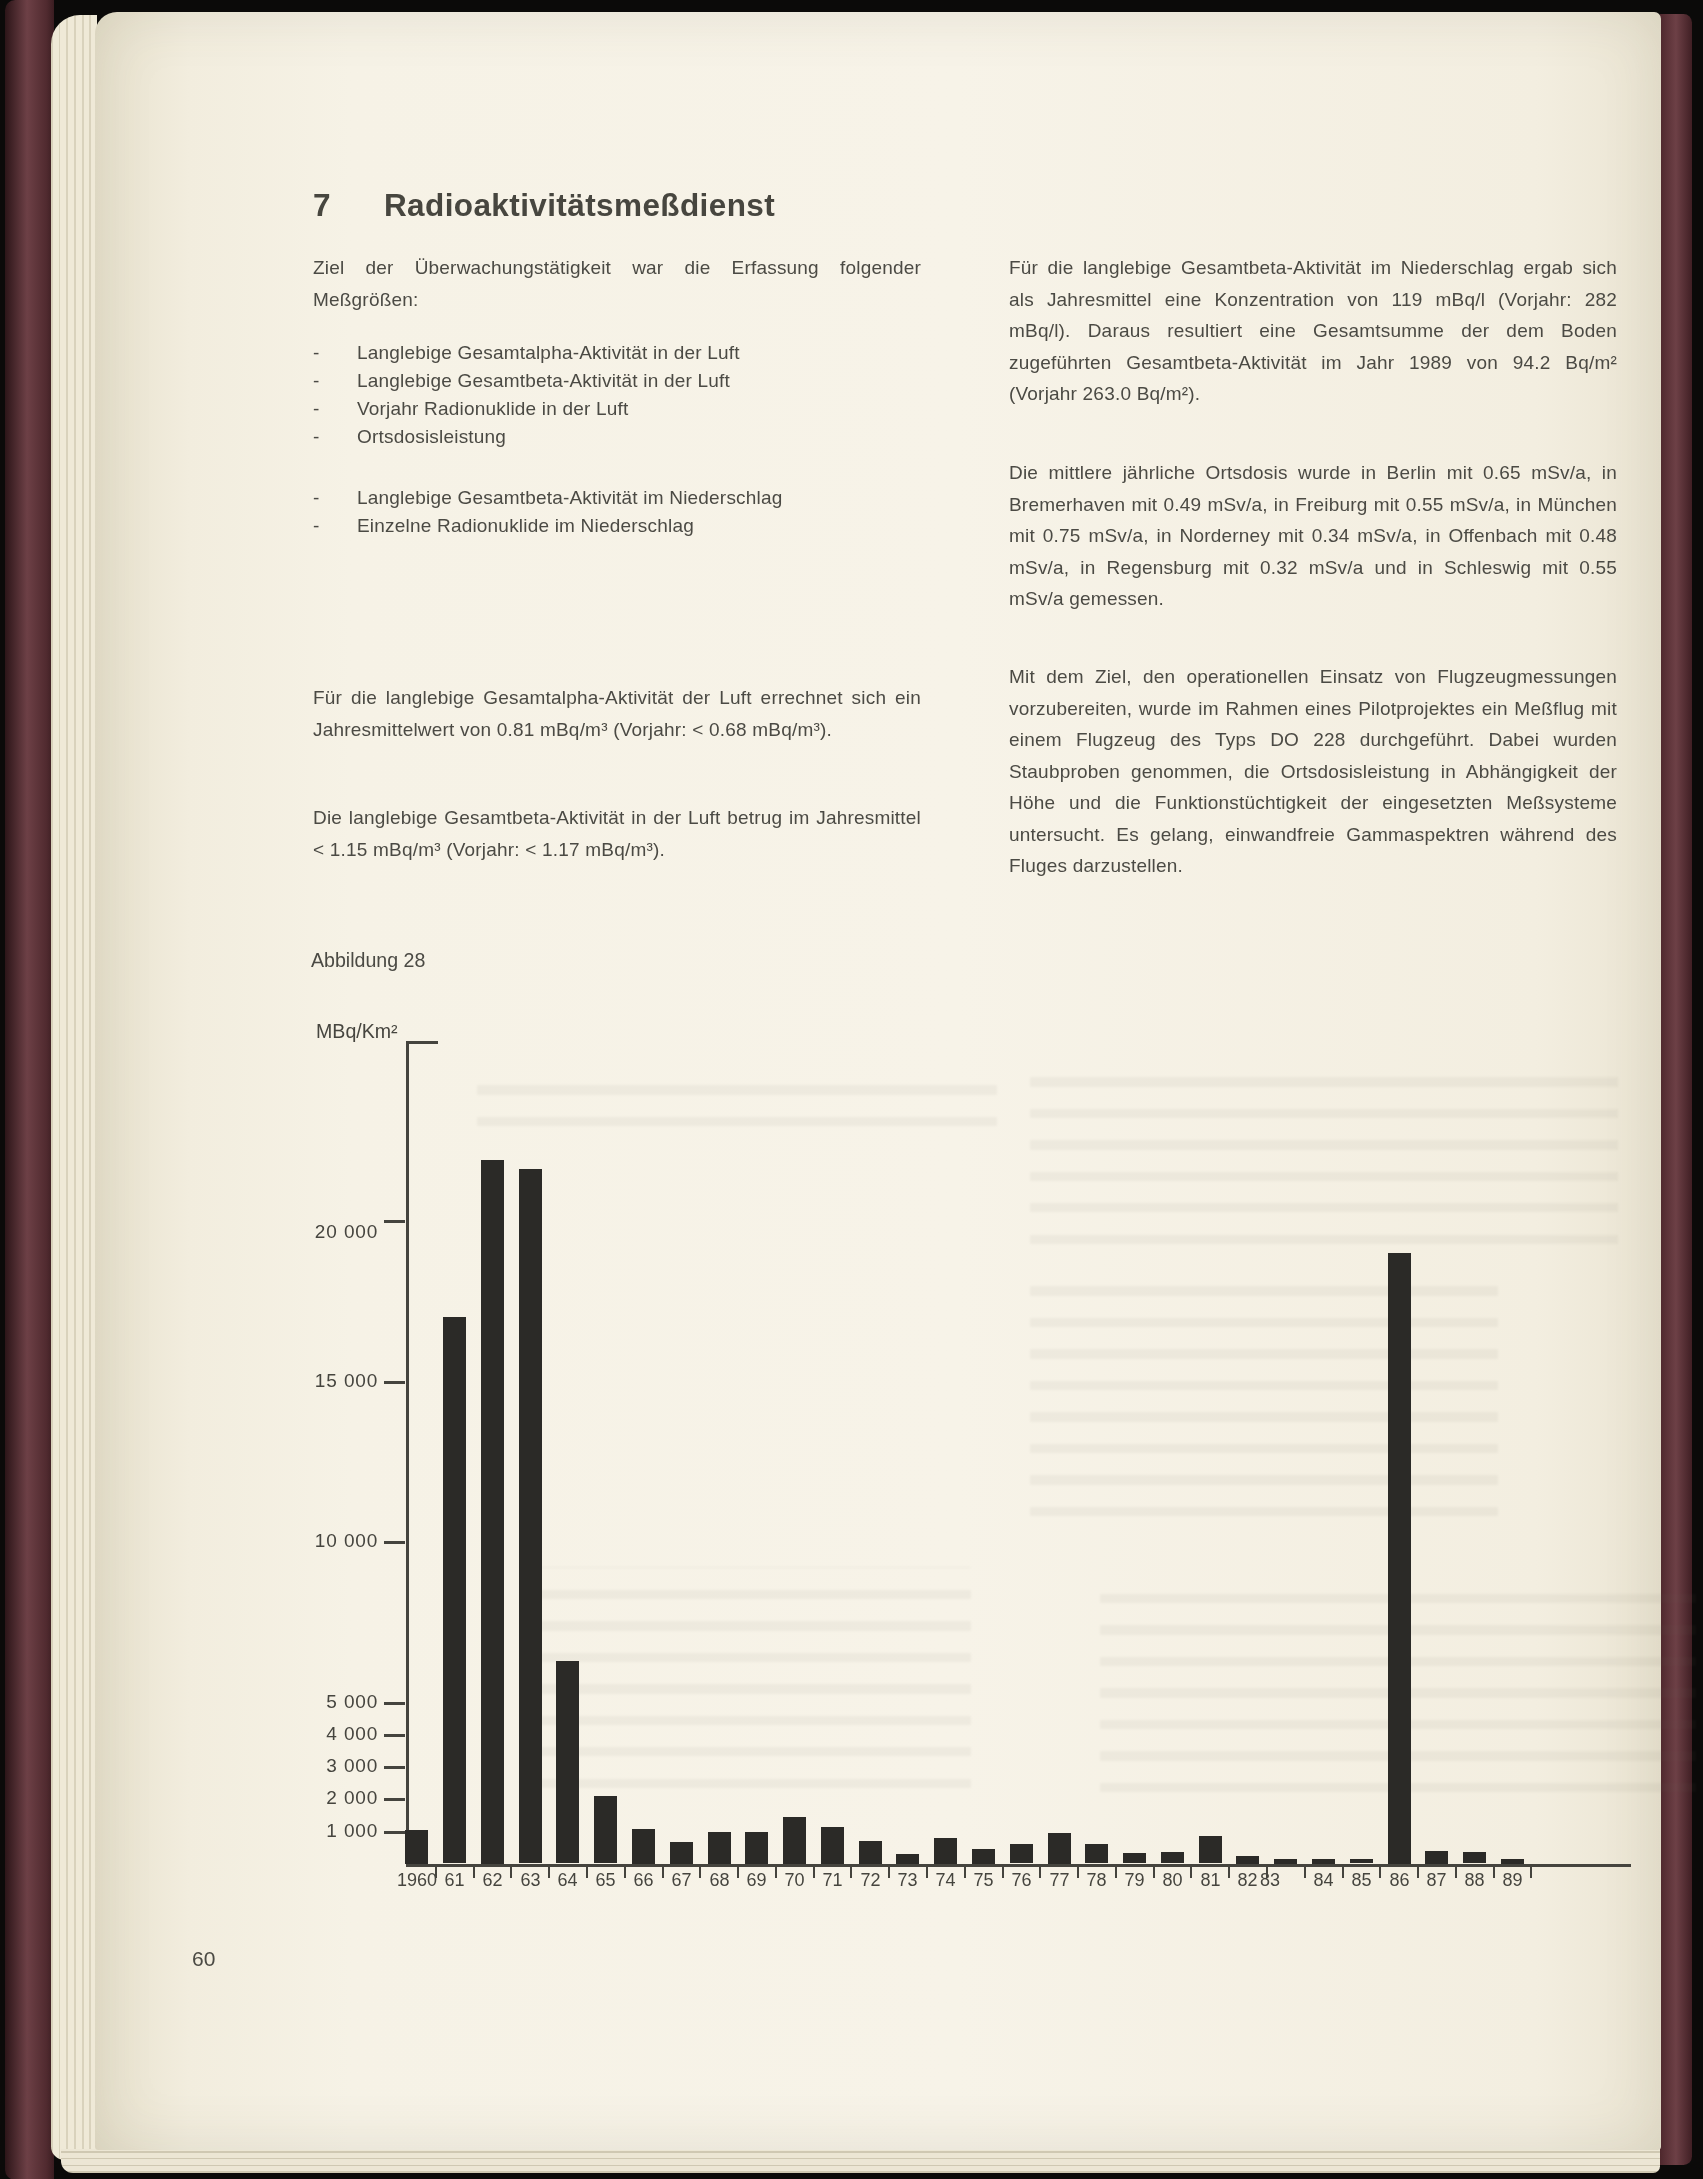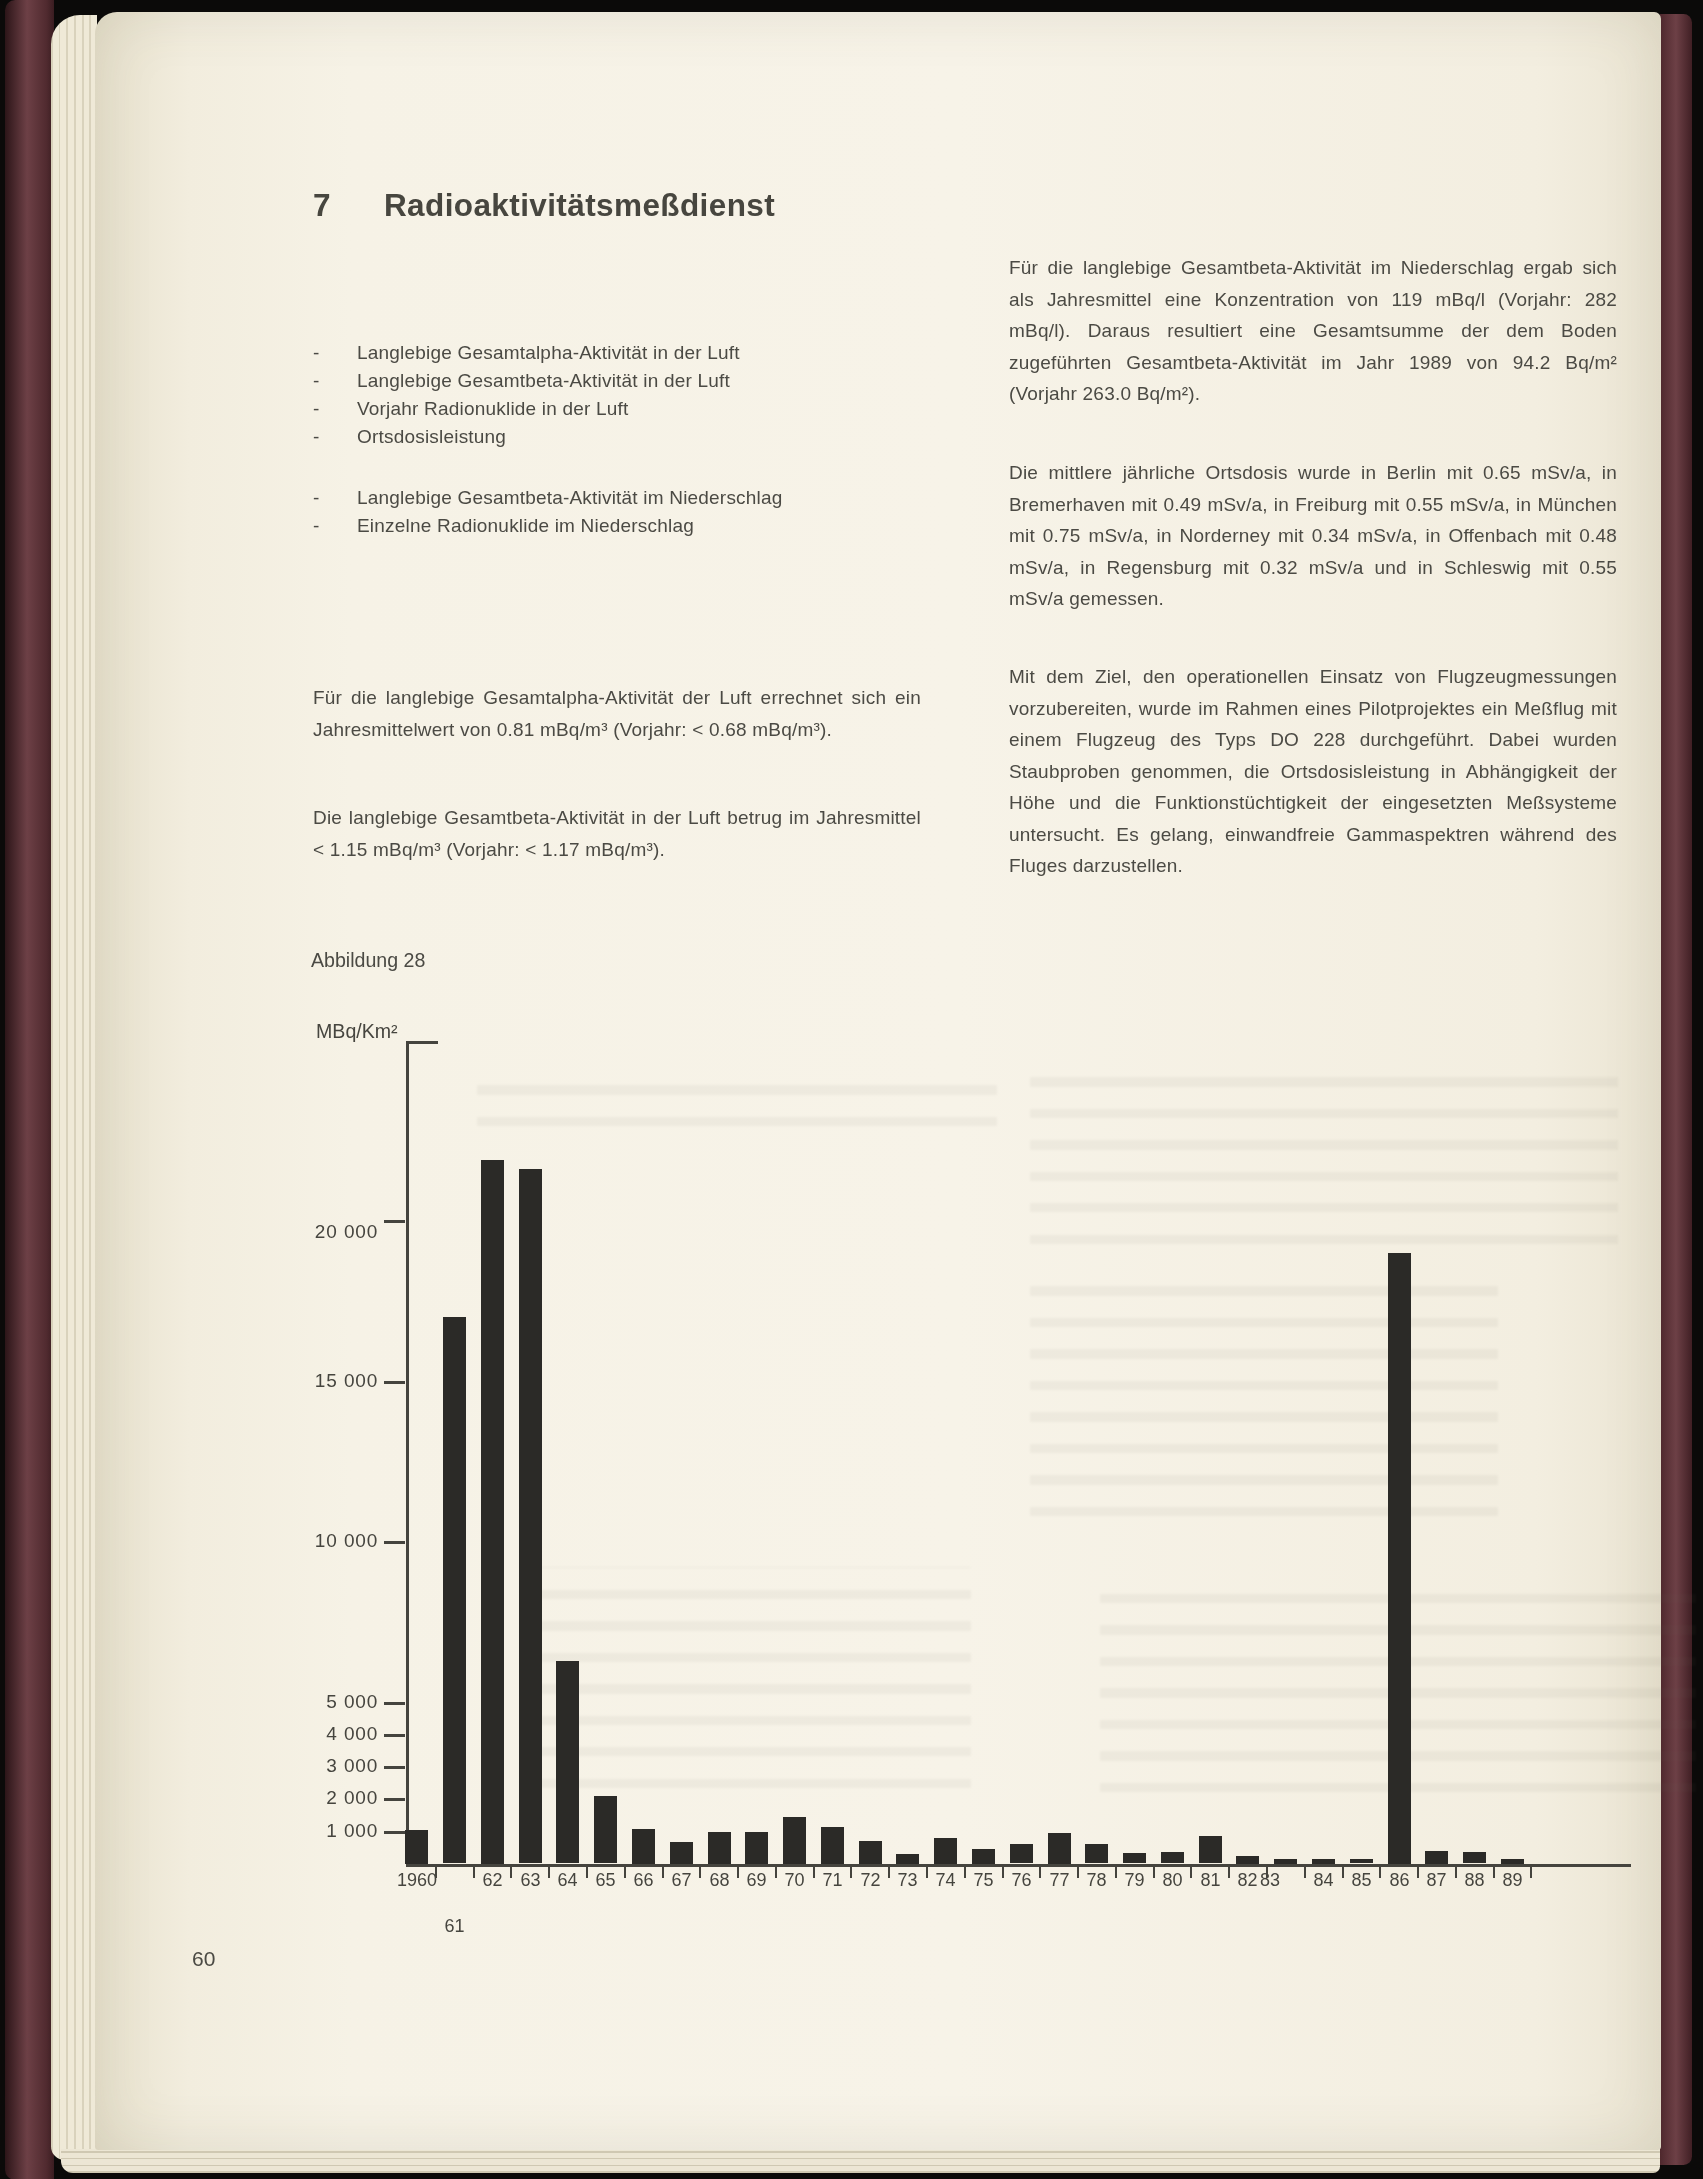--- a/index.html
+++ b/index.html
@@ -64,20 +64,21 @@
   <div class="edge-bottom"></div>
   <div class="cover-right"></div>
 
   <div class="page">
 
     <div class="heading">
       <span>7</span>
       <span>Radioaktivitätsmeßdienst</span>
     </div>
 
+    <div class="block lcol" style="top:240px;">Ziel der Überwachungstätigkeit war die Erfassung folgender Meßgrößen:</div>
 
     <div class="block lcol" style="top:327px; text-align:left;">
       <div class="li">
           <span class="dash">-</span>
           <span>Langlebige Gesamtalpha-Aktivität in der Luft</span>
         </div>
       <div class="li">
           <span class="dash">-</span>
           <span>Langlebige Gesamtbeta-Aktivität in der Luft</span>
         </div>
@@ -138,21 +139,21 @@
           <div style="position: absolute; left: 4.3px; top: 525px; width: 119px; text-align: right; font-size: 19px; color: rgb(70, 69, 63); letter-spacing: 0.9px;">10 000</div>
           <div style="position: absolute; left: 129px; top: 376px; width: 21px; height: 2.6px; background: rgb(69, 68, 62);"></div>
           <div style="position: absolute; left: 4.3px; top: 365px; width: 119px; text-align: right; font-size: 19px; color: rgb(70, 69, 63); letter-spacing: 0.9px;">15 000</div>
           <div style="position: absolute; left: 129px; top: 215px; width: 21px; height: 2.6px; background: rgb(69, 68, 62);"></div>
           <div style="position: absolute; left: 4.3px; top: 204px; width: 119px; text-align: right; font-size: 19px; color: rgb(70, 69, 63); letter-spacing: 0.9px; margin-top: 12px;">20 000</div>
           <div style="position: absolute; left: 150px; top: 825px; width: 23px; height: 34px; background: rgb(43, 42, 39);"></div>
           <div style="position: absolute; left: 180px; top: 859px; width: 1.7px; height: 13.6px; background: rgb(69, 68, 62);"></div>
           <div style="position: absolute; left: 128px; top: 865px; width: 68px; text-align: center; font-size: 18px; color: rgb(70, 69, 63);">1960</div>
           <div style="position: absolute; left: 188px; top: 312px; width: 23px; height: 546px; background: rgb(43, 42, 39);"></div>
           <div style="position: absolute; left: 218px; top: 859px; width: 1.7px; height: 13.6px; background: rgb(69, 68, 62);"></div>
-          <div style="position: absolute; left: 174px; top: 865px; width: 51px; text-align: center; font-size: 18px; color: rgb(70, 69, 63); margin-top: 46px;">61</div>
+          <div style="position: absolute; left: 174px; top: 865px; width: 51px; text-align: center; font-size: 18px; color: rgb(70, 69, 63);">61</div>
           <div style="position: absolute; left: 226px; top: 155px; width: 23px; height: 704px; background: rgb(43, 42, 39);"></div>
           <div style="position: absolute; left: 255px; top: 859px; width: 1.7px; height: 13.6px; background: rgb(69, 68, 62);"></div>
           <div style="position: absolute; left: 212px; top: 865px; width: 51px; text-align: center; font-size: 18px; color: rgb(70, 69, 63);">62</div>
           <div style="position: absolute; left: 264px; top: 164px; width: 23px; height: 694px; background: rgb(43, 42, 39);"></div>
           <div style="position: absolute; left: 293px; top: 859px; width: 1.7px; height: 13.6px; background: rgb(69, 68, 62);"></div>
           <div style="position: absolute; left: 250px; top: 865px; width: 51px; text-align: center; font-size: 18px; color: rgb(70, 69, 63);">63</div>
           <div style="position: absolute; left: 301px; top: 656px; width: 23px; height: 202px; background: rgb(43, 42, 39);"></div>
           <div style="position: absolute; left: 331px; top: 859px; width: 1.7px; height: 13.6px; background: rgb(69, 68, 62);"></div>
           <div style="position: absolute; left: 287px; top: 865px; width: 51px; text-align: center; font-size: 18px; color: rgb(70, 69, 63);">64</div>
           <div style="position: absolute; left: 339px; top: 791px; width: 23px; height: 67px; background: rgb(43, 42, 39);"></div>

